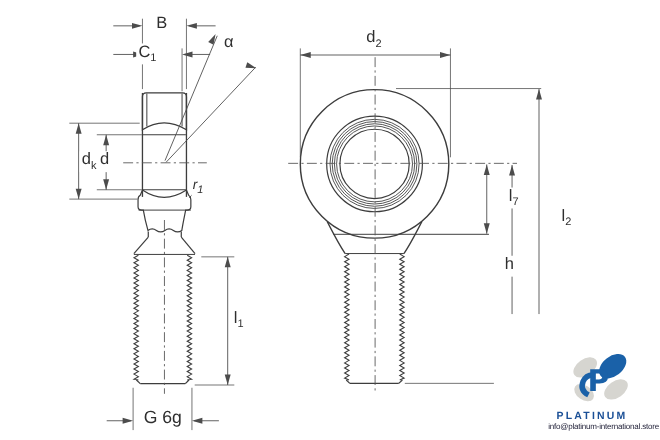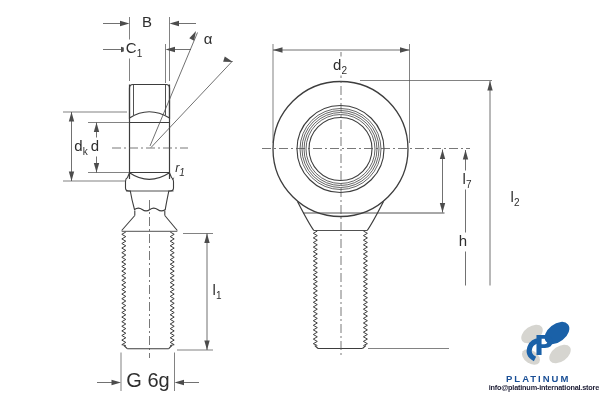--- a/index.html
+++ b/index.html
@@ -2,26 +2,26 @@
 <html><head>
 <meta charset="utf-8">
 <style>
   html,body{margin:0;padding:0;background:#fff;}
   #stage{position:relative;width:600px;height:400px;background:#fff;overflow:hidden;
          font-family:"Liberation Sans","DejaVu Sans",sans-serif;}
   #stage svg{position:absolute;left:0;top:0;}
   .lbl{position:absolute;transform:translate(-50%,-50%);background:#fff;padding:0 2px;
        color:#2e2e2e;font-size:15px;line-height:1;white-space:nowrap;z-index:5;}
   .lbl sub{font-size:10px;line-height:1;}
-  .lbl.big{font-size:20px;}
+  .lbl.big{font-size:16px;}
   .lbl.sm{font-size:12.5px;padding:0 1px;font-style:italic;}
   .wm-brand{position:absolute;left:506px;top:373px;width:92px;text-align:left;
             font-size:9.5px;font-weight:bold;letter-spacing:2px;color:#1a4f96;}
   .wm-email{position:absolute;right:1px;top:383px;white-space:nowrap;
-            font-size:7.3px;font-weight:bold;letter-spacing:-0.2px;color:#23233a;}
+            font-size:7.3px;font-weight:normal;letter-spacing:-0.2px;color:#23233a;}
   .ln{stroke:#3d3d3d;fill:none;}
   .dim{stroke:#4c4c4c;stroke-width:0.8;fill:none;}
   .ext{stroke:#4c4c4c;stroke-width:0.7;fill:none;}
   .cl{stroke:#555;stroke-width:0.8;fill:none;stroke-dasharray:9 3 2 3;}
   #arrows polygon{fill:#4c4c4c;}
 </style>
 </head>
 <body>
 
 <div id="stage">
@@ -171,21 +171,21 @@
 </svg>
 
 <div class="lbl" style="left:147px;top:23px"><span>B</span><sub></sub></div>
 <div class="lbl" style="left:134px;top:49px"><span>C</span><sub>1</sub></div>
 <div class="lbl" style="left:208px;top:40px"><span>α</span><sub></sub></div>
 <div class="lbl" style="left:81px;top:147px"><span>d</span><sub>k</sub></div>
 <div class="lbl" style="left:95px;top:147px"><span>d</span><sub></sub></div>
 <div class="lbl sm" style="left:180px;top:170px"><span>r</span><sub>1</sub></div>
 <div class="lbl" style="left:217px;top:291px"><span>l</span><sub>1</sub></div>
 <div class="lbl big" style="left:148px;top:382px"><span>G 6g</span><sub></sub></div>
-<div class="lbl" style="left:340px;top:66px"><span>d</span><sub>2</sub></div>
+<div class="lbl" style="left:340px;top:36px"><span>d</span><sub>2</sub></div>
 <div class="lbl" style="left:467px;top:180px"><span>l</span><sub>7</sub></div>
 <div class="lbl" style="left:463px;top:242px"><span>h</span><sub></sub></div>
 <div class="lbl" style="left:515px;top:198px"><span>l</span><sub>2</sub></div>
 
 <div class="wm-brand">PLATINUM</div>
 <div class="wm-email">info@platinum-international.store</div>
 
 </div>
 
 </body></html>

